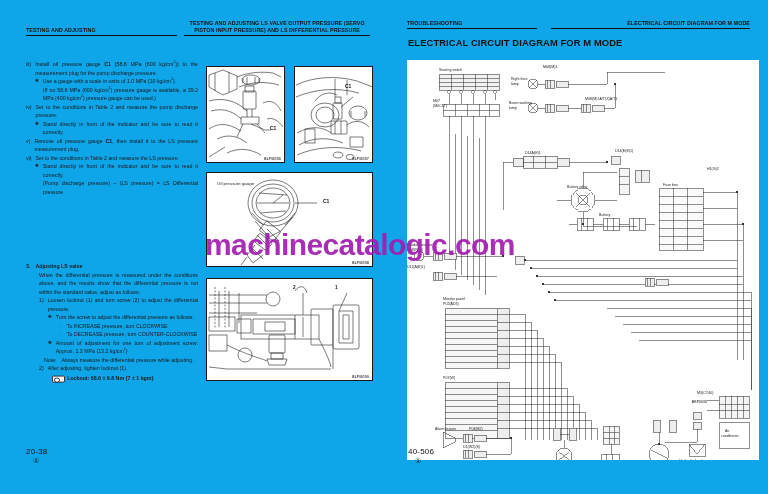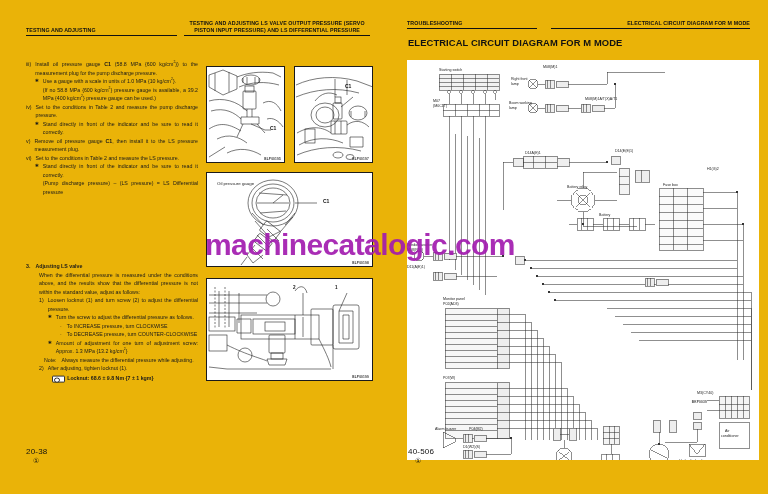--- a/index.html
+++ b/index.html
@@ -5,21 +5,21 @@
   * { box-sizing: border-box; }
   html, body {
     margin: 0; padding: 0;
     width: 768px; height: 494px;
     background: #ffffff;
     font-family: "Liberation Sans", sans-serif;
     overflow: hidden;
   }
   .spread { position: relative; width: 768px; height: 494px; background: #fff; }
 
-  .page { position: absolute; top: 0; height: 494px; background: #eab308; }
+  .page { position: absolute; top: 0; height: 494px; background: #0ea5e9; }
   .page-left { left: 0; width: 384px; }
   .page-right { left: 384px; width: 384px; }
 
   
   .hdr { position: absolute; left: 0; right: 0; }
   .hdr-row {
     display: flex; align-items: flex-end; justify-content: space-between;
     font-size: 5.3px; font-weight: bold; letter-spacing: .1px;
     color: #111; line-height: 1.35;
   }

